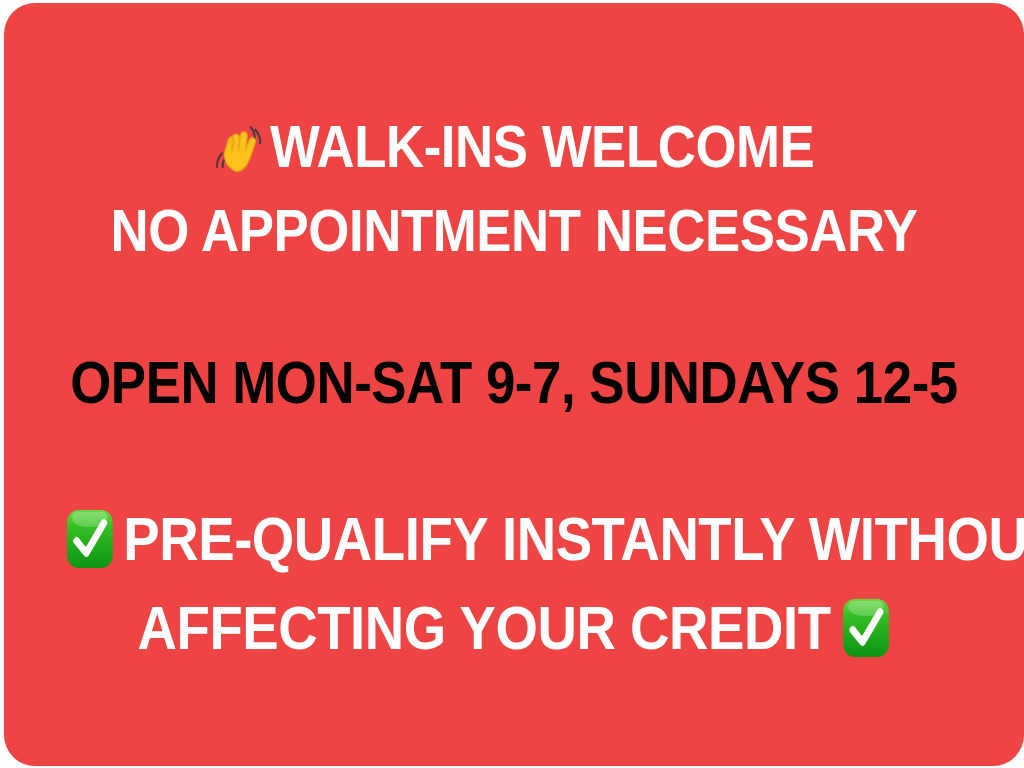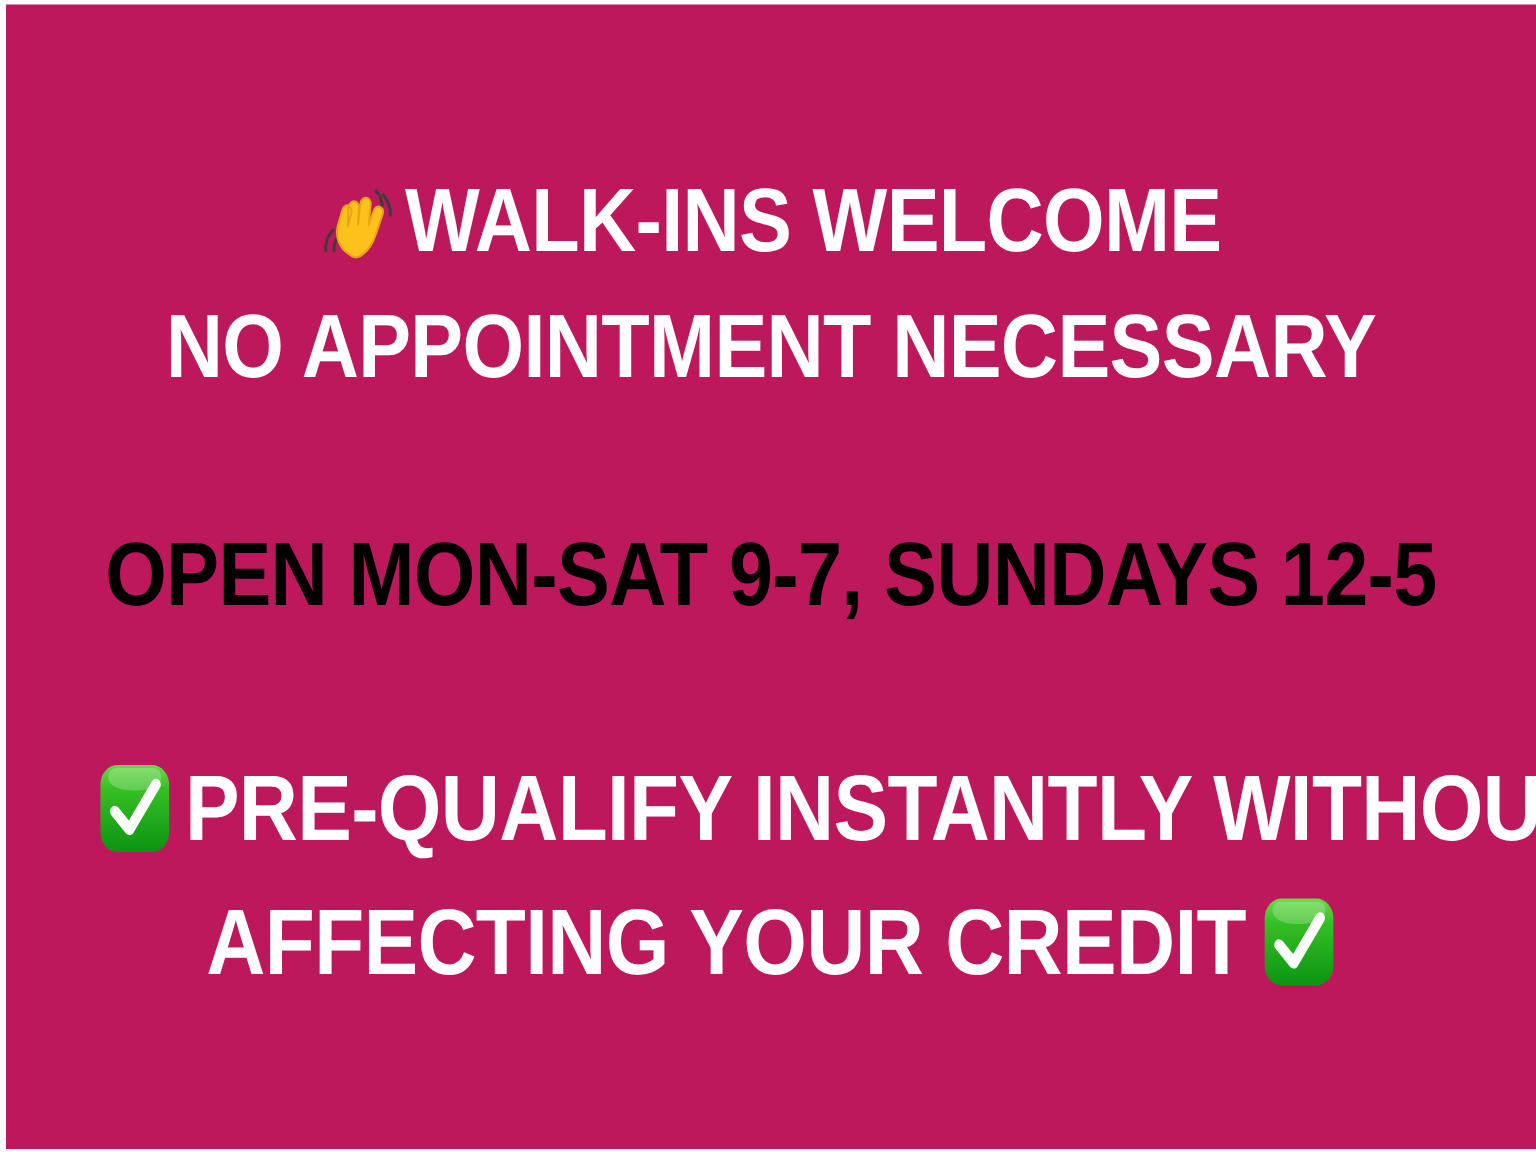--- a/index.html
+++ b/index.html
@@ -68,21 +68,21 @@
   .emoji svg { display: block; }
 
   .emoji-wave  { width: 58px; height: 58px; margin-right: 6px; }
   .emoji-check { width: 56px; height: 62px; }
   .emoji-check-lead  { margin-right: 10px; }
   .emoji-check-trail { margin-left: 12px; }
 </style>
 </head>
 <body>
 
-<div id="sign-canvas" style="background: #be185d;">
+<div id="sign-canvas" style="background: #ef4444; border-radius: 31px;">
   <div id="message-stack">
 
     <div class="sign-line line-white" id="line-walkins" style="color: rgb(255, 255, 255);">
       <span class="emoji emoji-wave">
         <svg viewBox="0 0 64 64" xmlns="http://www.w3.org/2000/svg">
           <g stroke="#3b3b3b" stroke-width="2.4" stroke-linecap="round" fill="none">
             <path d="M46 9 C50 13 51.5 17 51 21"></path>
             <path d="M52 12 C57 17 58.5 22 58 27"></path>
             <path d="M16 41 C12 45 10.5 49 11 53"></path>
             <path d="M10 38 C5 43 3.5 48 4 53"></path>

